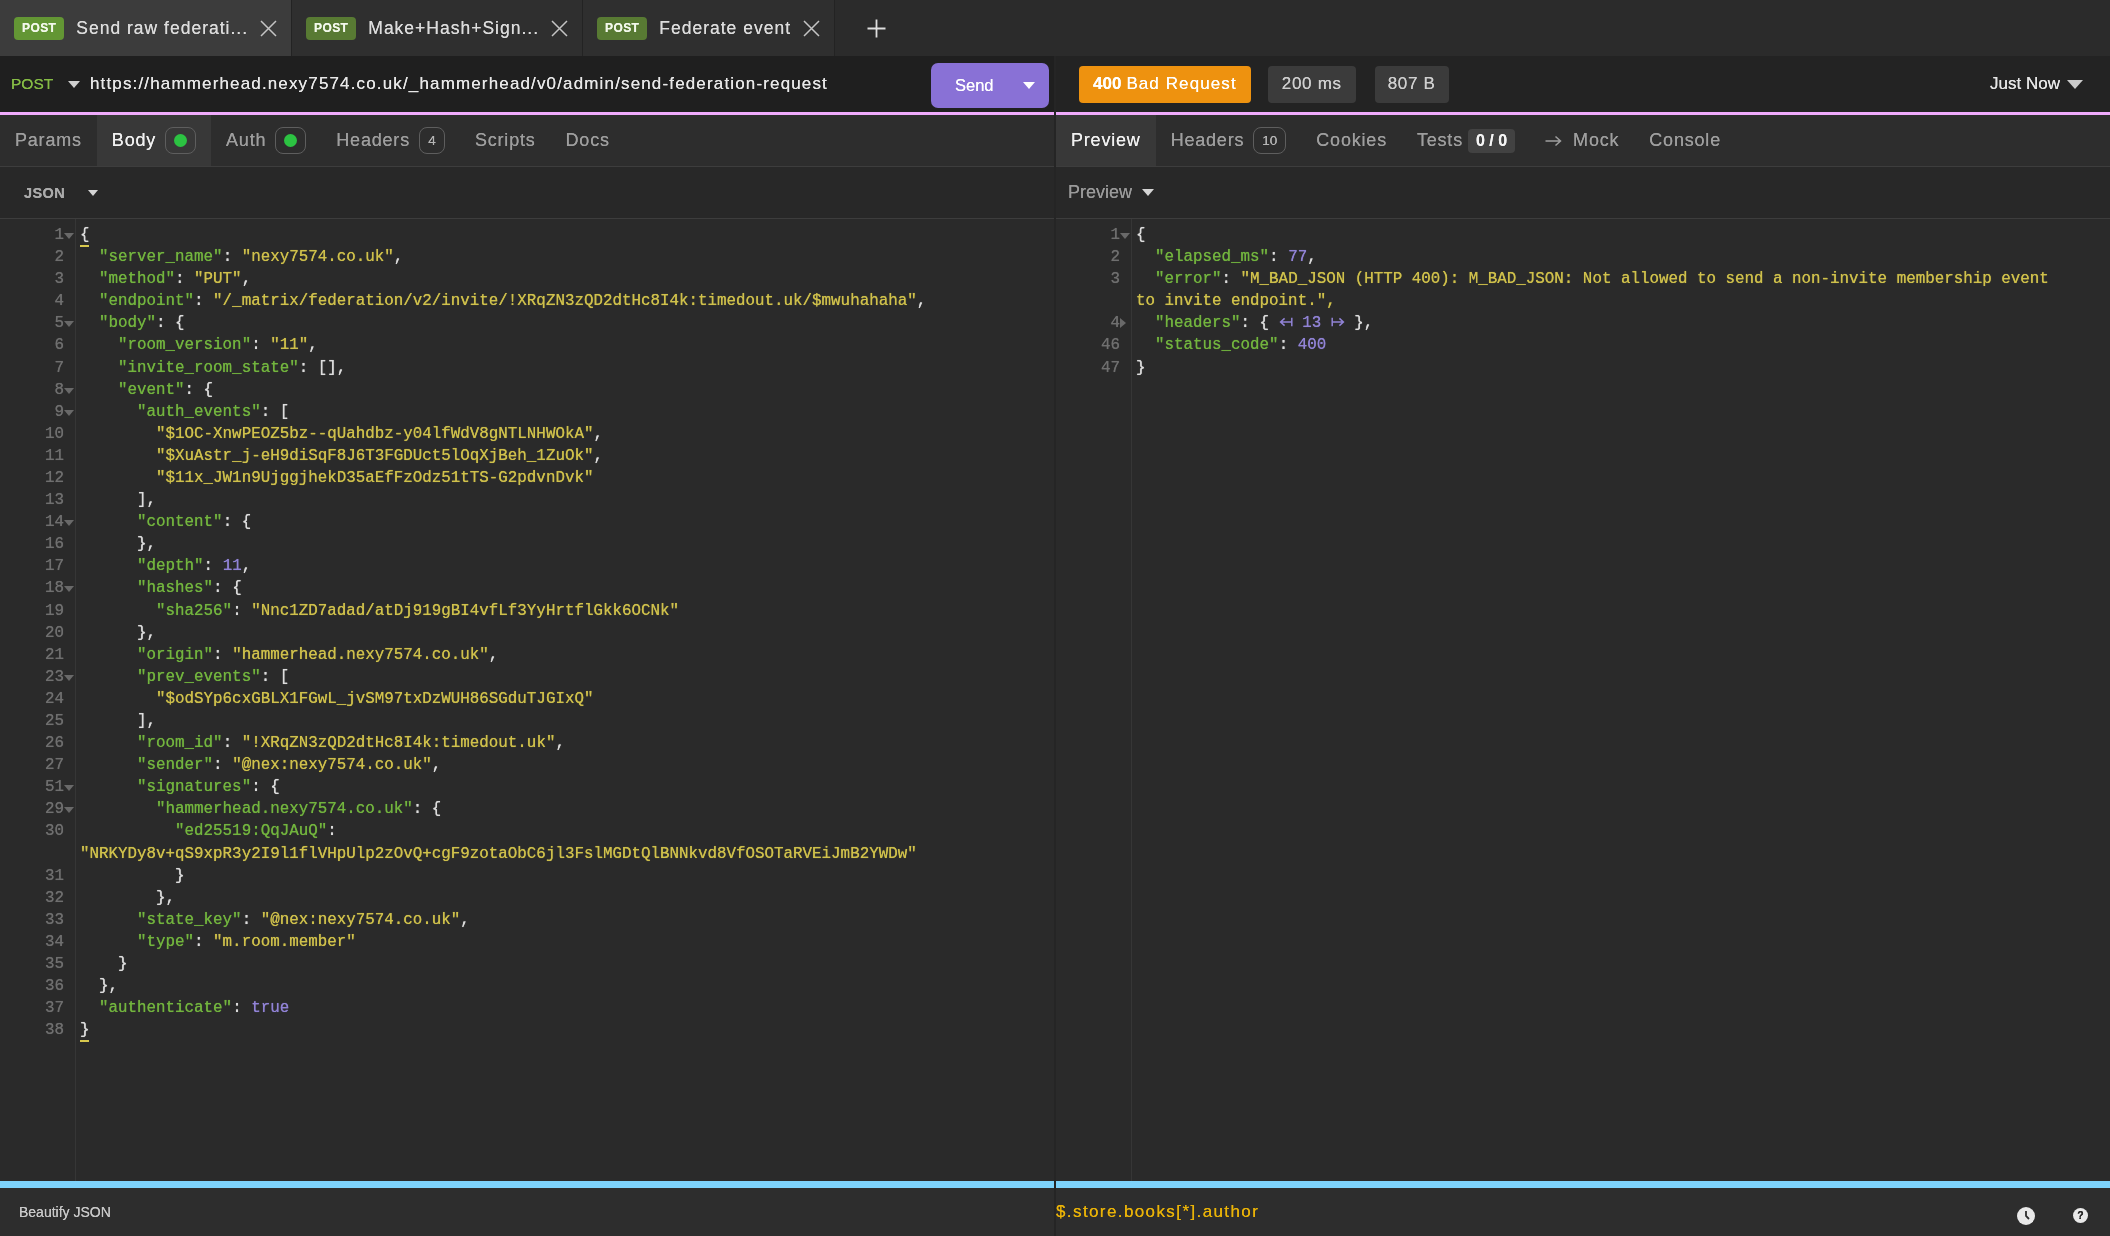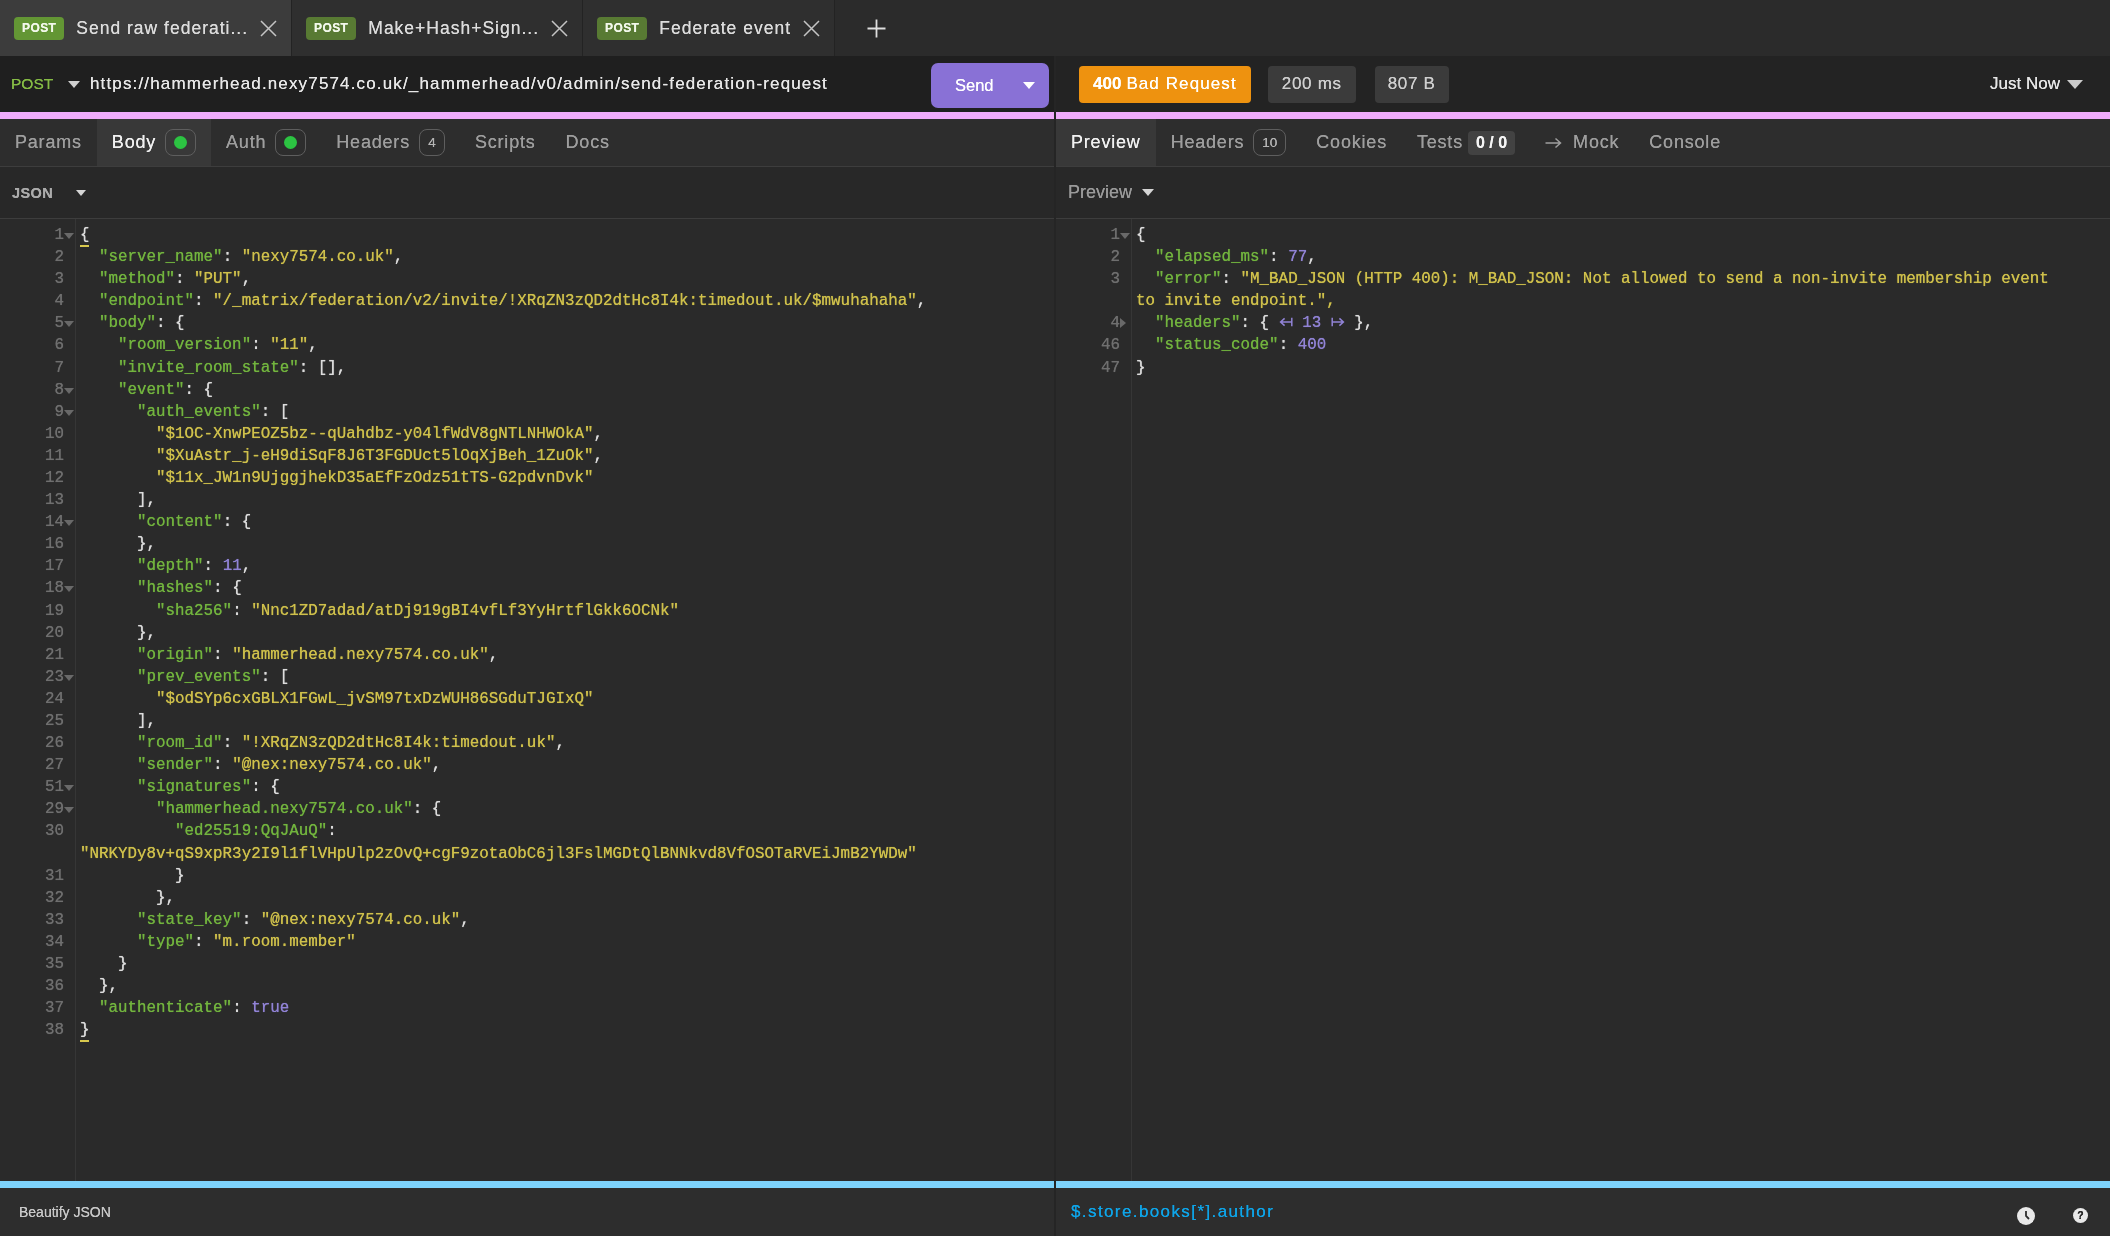--- a/index.html
+++ b/index.html
@@ -18,43 +18,43 @@
 .caret{width:0;height:0;border-left:6.5px solid transparent;border-right:6.5px solid transparent;border-top:7.5px solid #cfcfcf;display:inline-block}
 .url{position:absolute;left:90px;color:#e8e8e8;font-size:17px;letter-spacing:1.15px}
 .send{position:absolute;right:5px;top:7px;width:118px;height:45px;background:#8971d6;border-radius:7px;display:flex;align-items:center;color:#fff;font-size:16.5px}
 .send span{margin-left:24px}
 .send .caret{border-top-color:#fff;position:absolute;right:14px;top:19px}
 .badge400{margin-left:23px;height:37px;background:#ee920f;border-radius:4px;display:flex;align-items:center;padding:0 14px;color:#fff;font-size:17px;gap:5px}
 .badge400 b{font-weight:bold}
 .chip{height:37px;background:#3b3b3b;border-radius:4px;display:flex;align-items:center;color:#cfcfcf;font-size:17px;letter-spacing:0.7px}
 .justnow{position:absolute;right:27px;color:#e6e6e6;font-size:17px;display:flex;align-items:center;gap:7px}
 .justnow .caret{border-top-color:#ccc;border-left-width:8px;border-right-width:8px;border-top-width:9.5px}
-.tabsrow{height:54px;border-top:7px solid #f0abfc;background:#2d2d2d;display:flex;align-items:stretch;font-size:18px;letter-spacing:0.8px;color:#9e9e9e}
+.tabsrow{height:54px;border-top:3px solid #f0abfc;background:#2d2d2d;display:flex;align-items:stretch;font-size:18px;letter-spacing:0.8px;color:#9e9e9e}
 .ttab{display:flex;align-items:center;padding:0 15px;gap:9px}
 .ttab.active{background:#383838;color:#f1f1f1}
 .nchip{border:1px solid #5e5e5e;border-radius:8px;min-width:26px;height:27px;display:flex;align-items:center;justify-content:center;font-size:13.5px;letter-spacing:0;color:#b5b5b5;padding:0 8px}
 .dot{width:13px;height:13px;border-radius:50%;background:#2cc342}
 .testchip{background:#424242;border-radius:4px;color:#f5f5f5;font-weight:bold;font-size:16px;letter-spacing:0;padding:3px 8px;margin-left:-4px}
 .subrow{height:53px;background:#282828;border-top:1px solid #3d3d3d;border-bottom:1px solid #3d3d3d;display:flex;align-items:center}
-.subrow .lbl{color:#ababab;font-weight:bold;font-size:14.5px;letter-spacing:0.4px;margin-left:12px}
+.subrow .lbl{color:#ababab;font-weight:bold;font-size:14.5px;letter-spacing:0.4px;margin-left:24px}
 .subrow .lblr{color:#9a9a9a;font-size:18px;margin-left:12px}
 .subrow .caret{border-left-width:6.5px;border-right-width:6.5px;border-top-width:7.5px;border-top-color:#d5d5d5}
 .editor{flex:1;background:#2a2a2a;position:relative;overflow:hidden;font-family:"Liberation Mono",monospace;font-size:15.85px;padding-top:4.9px;text-shadow:0 0 0.7px}
 .gutline{position:absolute;left:75px;top:0;bottom:0;width:1px;background:#363636}
 .row{height:22.1px;display:flex;align-items:center;white-space:pre}
 .ln{width:64px;text-align:right;color:#6f6f6f;flex:none}
 .fw{width:16px;flex:none;display:flex;align-items:center;justify-content:flex-start}
 .fv{width:0;height:0;border-left:5px solid transparent;border-right:5px solid transparent;border-top:6.5px solid #696969;margin-top:2px}
 .fr{width:0;height:0;border-top:5px solid transparent;border-bottom:5px solid transparent;border-left:6.5px solid #696969}
 .code{white-space:pre}
 .mb{display:inline-block;width:9px;height:2px;background:#d8c84e;position:relative;left:-9.2px;top:8px;margin-right:-9px}
 .fa{vertical-align:middle;position:relative;top:-1.5px}
 .bottom{height:55px;background:#2d2d2d;border-top:7px solid #7dd3fc;display:flex;align-items:center;position:relative}
 .bottom .bl{color:#c8c8c8;font-size:14px;margin-left:19px}
-.bottom .ph{color:#0ea5e9;font-size:17px;letter-spacing:1.4px;margin-left:15px}
+.bottom .ph{color:#eab308;font-size:17px;letter-spacing:1.4px;}
 .xsvg{display:block}
 </style></head>
 <body>
 <div class="tabbar">
   <div class="tab active">
       <span class="pill">POST</span>
       <span class="title">Send raw federati...</span>
       <svg class="xsvg" width="17" height="17" viewBox="0 0 17 17">
         <path d="M1 1 L16 16 M16 1 L1 16" stroke="#c4c4c4" stroke-width="1.5"></path>
       </svg>

